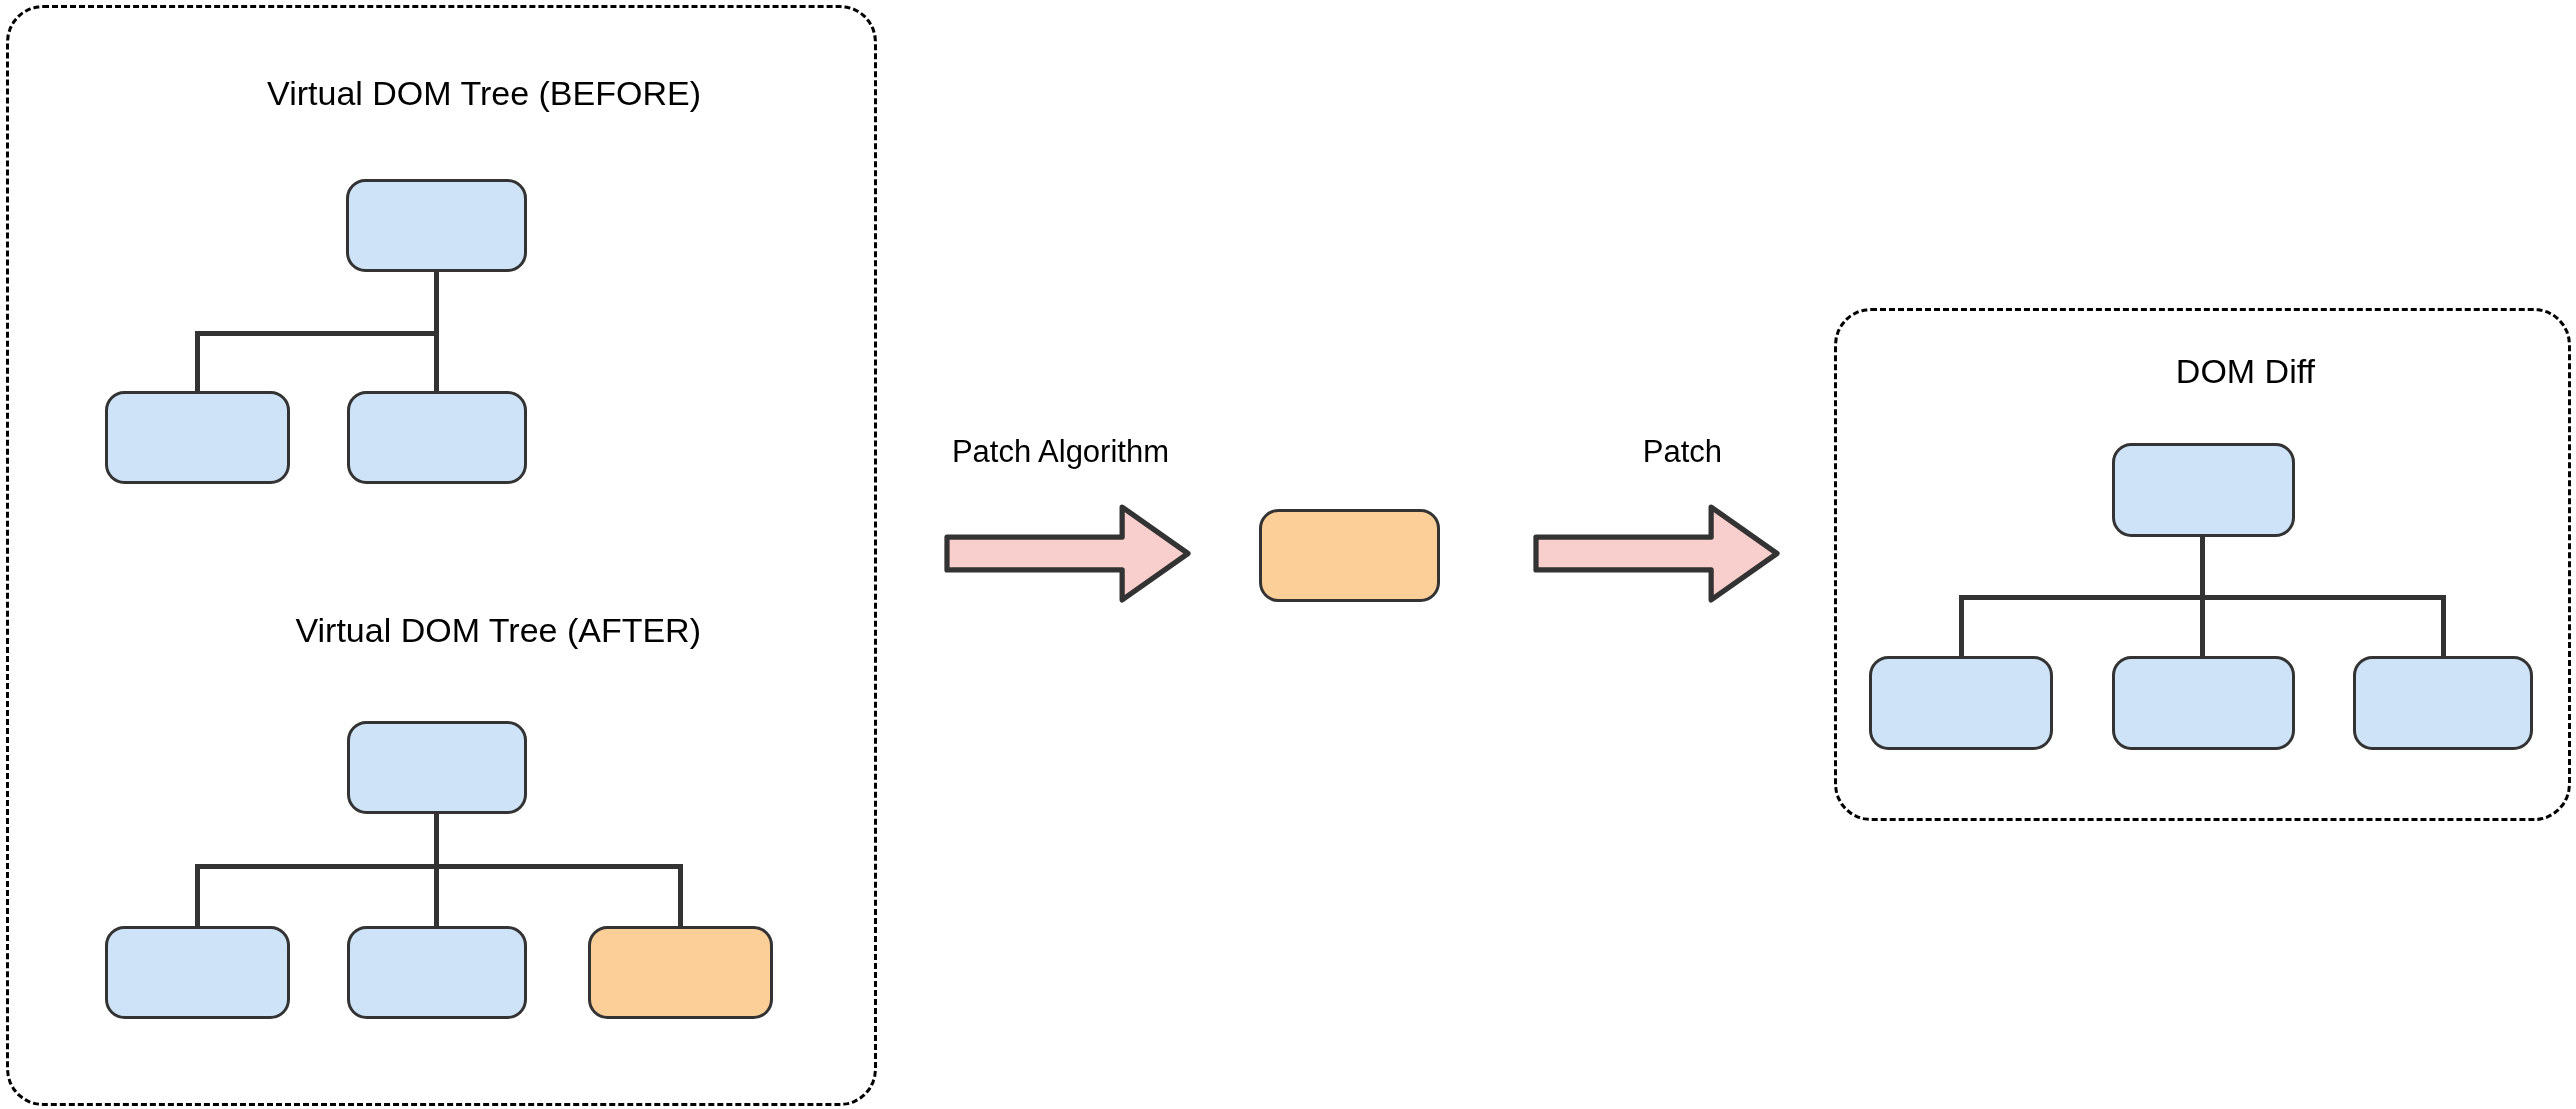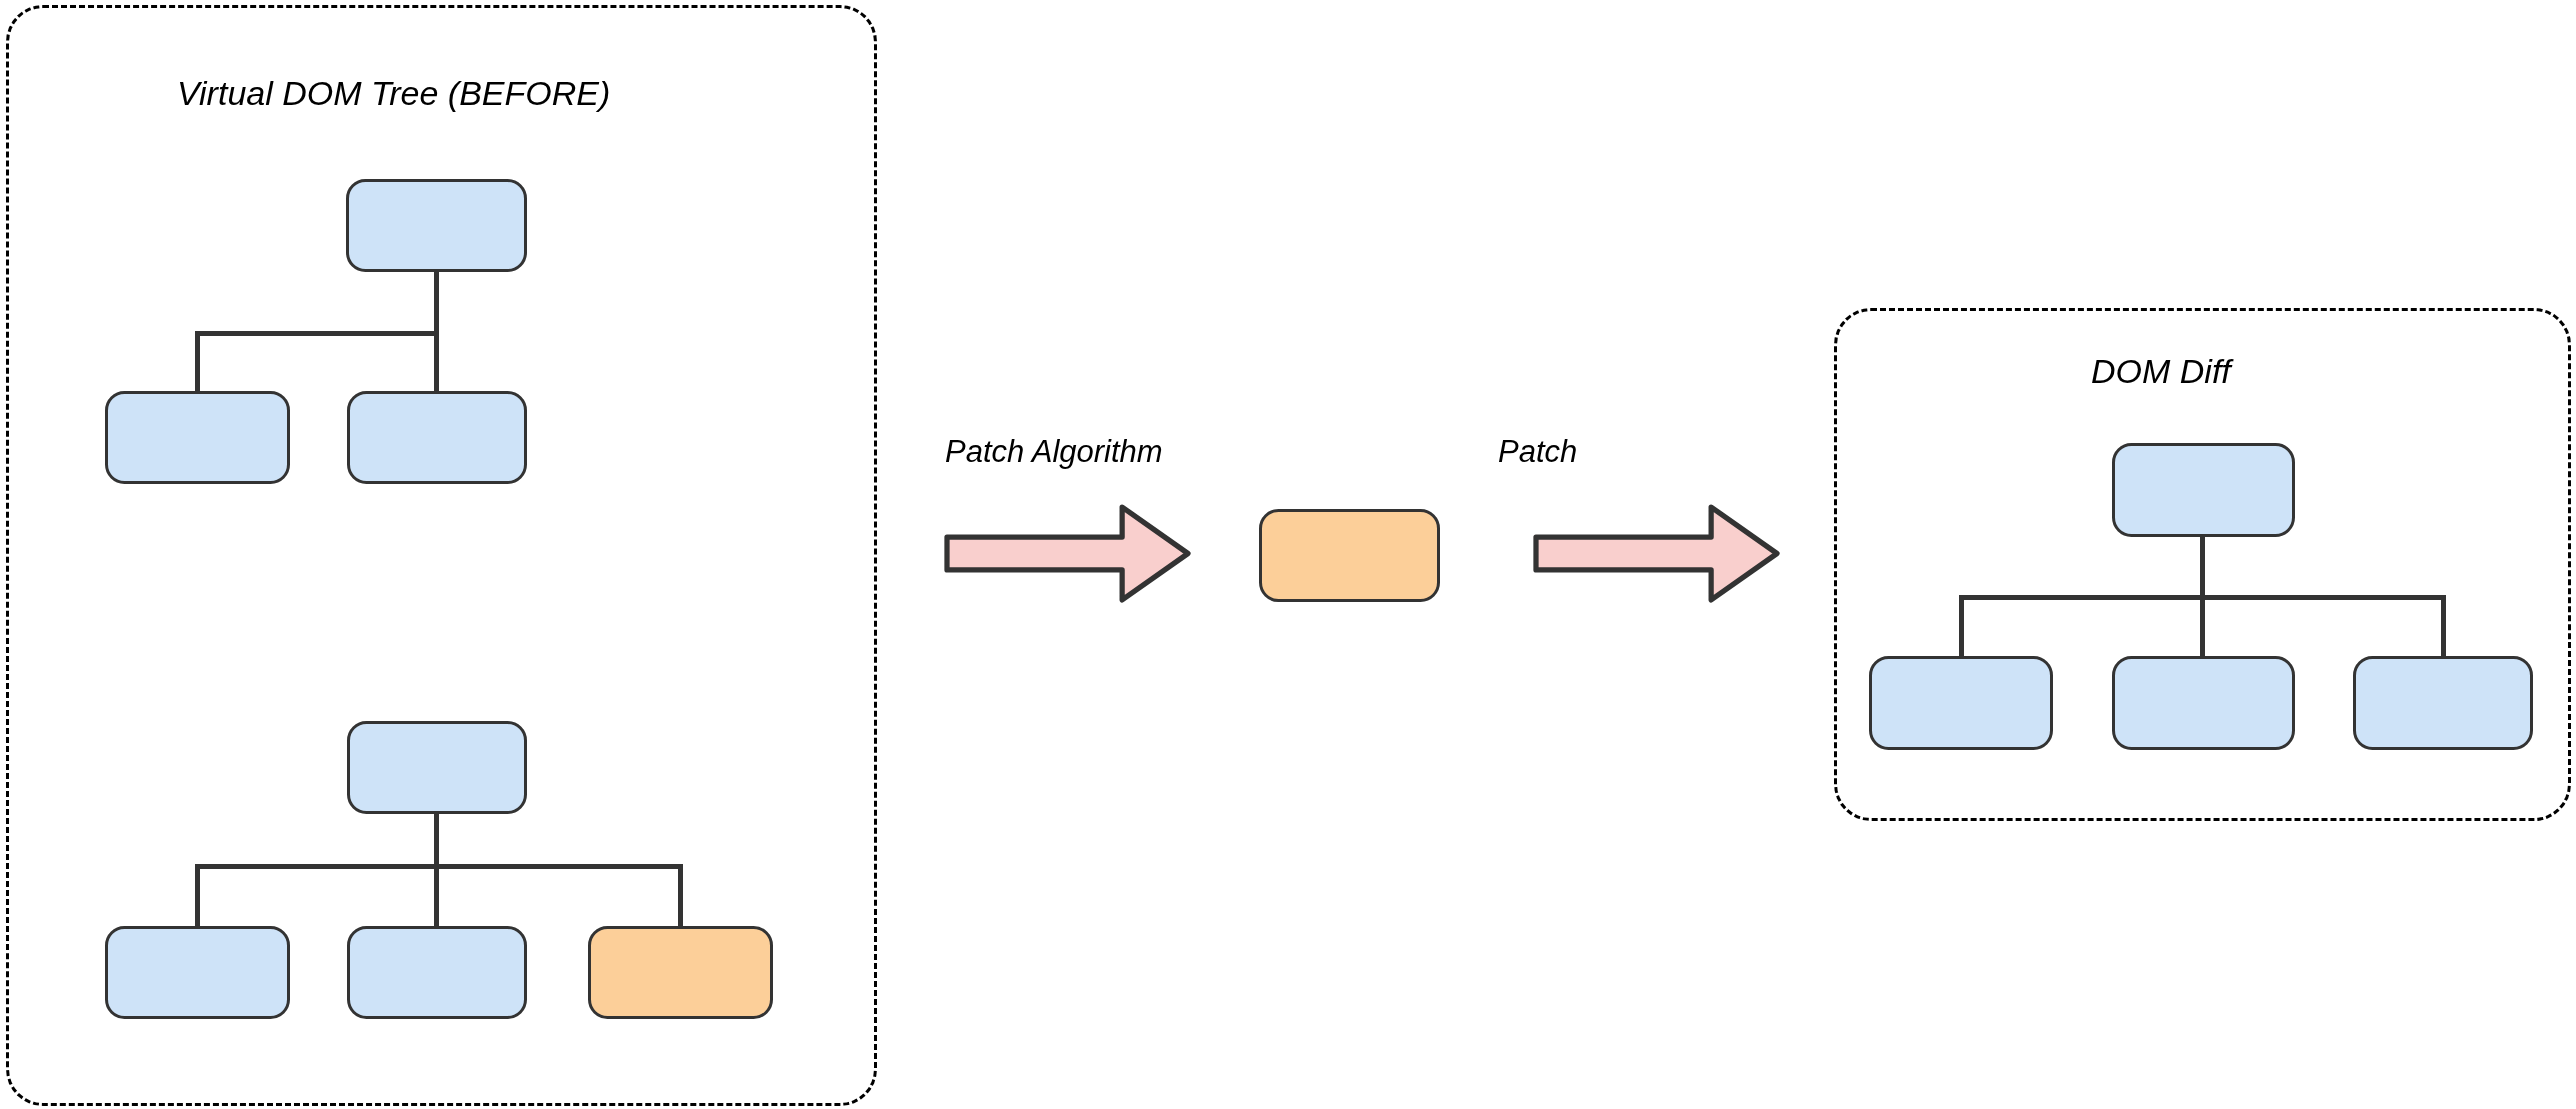--- a/index.html
+++ b/index.html
@@ -30,25 +30,24 @@
   }
   .panel-right {
     left: 1834px;
     top: 308px;
     width: 737px;
     height: 513px;
   }
   .diagram-label {
     position: absolute;
     color: #000000;
-    text-align: left;
+    text-align: right;
     white-space: nowrap;
     line-height: 42px;
     height: 42px;
-    font-style: italic;
   }
   .title-size { font-size: 34px; }
   .pipe-size  { font-size: 31px; }
   .before-title { left: 177px; top: 72px;  width: 524px; }
   .after-title  { left: 177px; top: 609px; width: 524px; }
   .dom-title    { left: 2091px; top: 350px; width: 224px; }
   .diff-label   { left: 945px; top: 431px; width: 224px; }
   .patch-label  { left: 1498px; top: 431px; width: 224px; }
   .node {
     position: absolute;
@@ -106,20 +105,21 @@
 
   <div class="diagram-label title-size before-title">Virtual DOM Tree (BEFORE)</div>
 
   <div class="edge b-edge-v-root"></div>
   <div class="edge b-edge-h"></div>
   <div class="edge b-edge-v-left"></div>
   <div class="node b-root"></div>
   <div class="node b-child1"></div>
   <div class="node b-child2"></div>
 
+  <div class="diagram-label title-size after-title">Virtual DOM Tree (AFTER)</div>
 
   <div class="edge a-edge-v-root"></div>
   <div class="edge a-edge-h"></div>
   <div class="edge a-edge-v-left"></div>
   <div class="edge a-edge-v-right"></div>
   <div class="node a-root"></div>
   <div class="node a-child1"></div>
   <div class="node a-child2"></div>
   <div class="node node-orange a-child3"></div>
 

